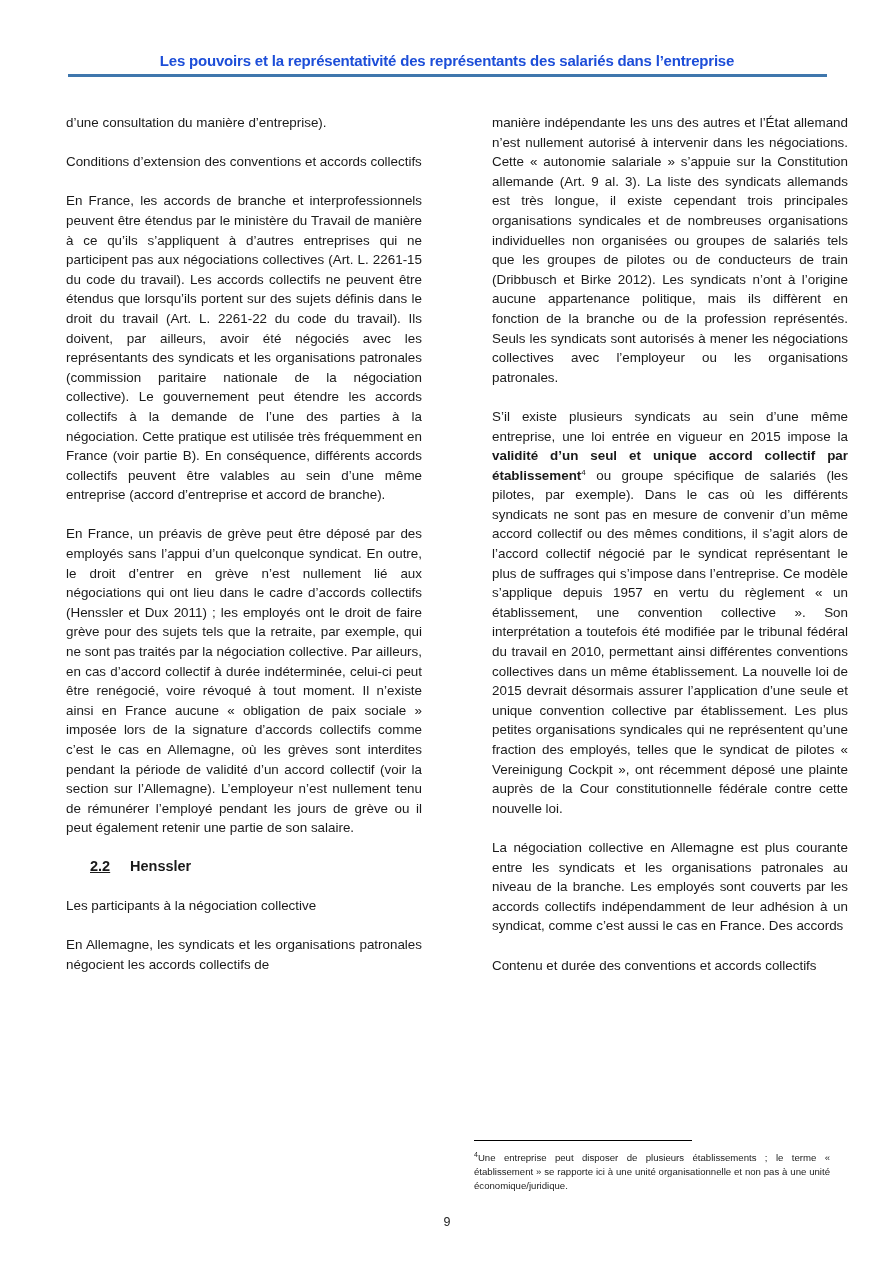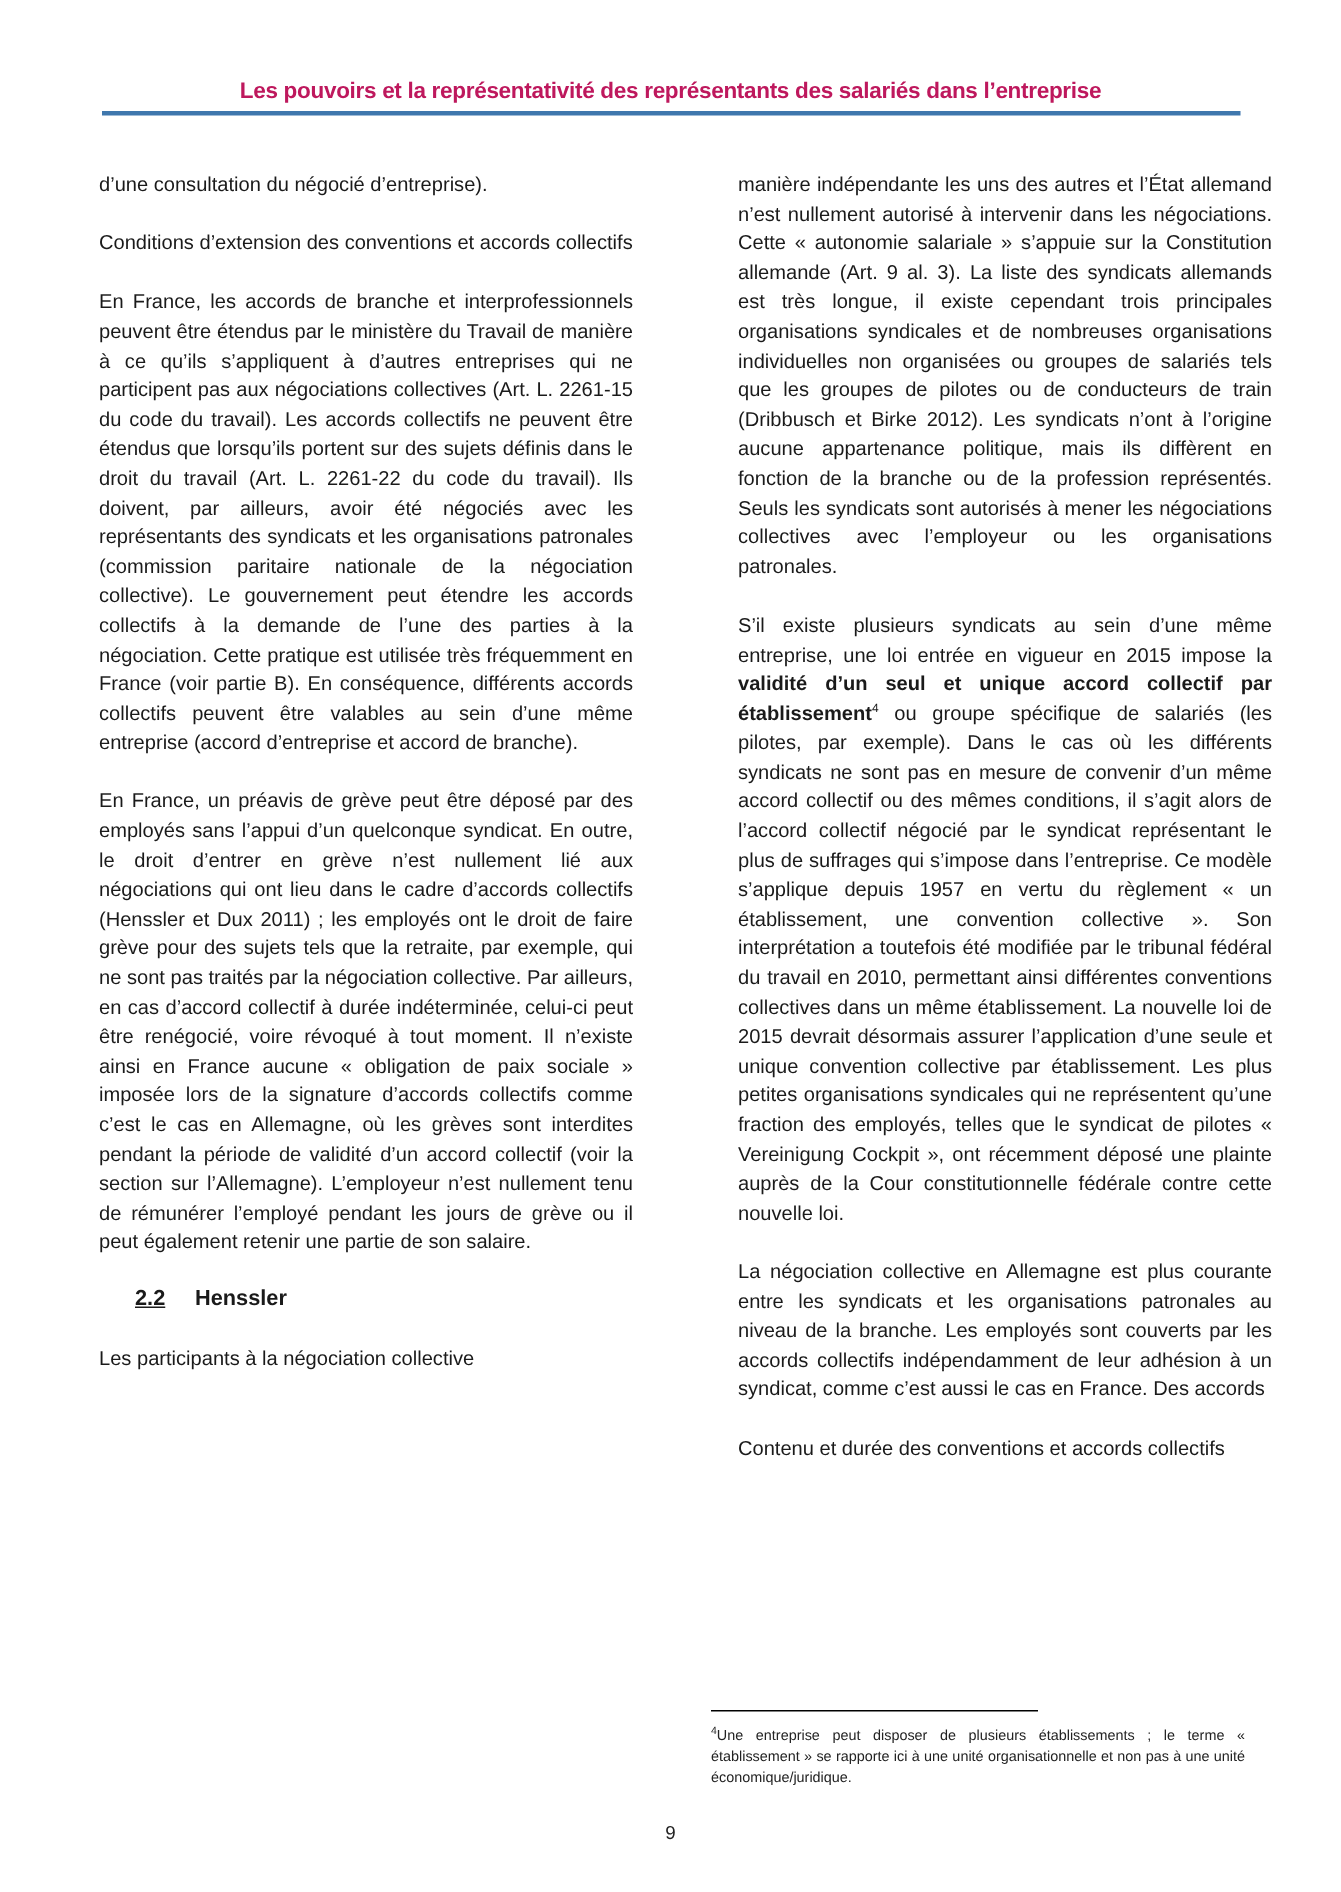--- a/index.html
+++ b/index.html
@@ -1,19 +1,19 @@
 <!DOCTYPE html>
 <html><head>
 <meta charset="utf-8">
 <style>
   html, body { margin:0; padding:0; background:#ffffff; }
   body { width:894px; height:1261px; position:relative; overflow:hidden;
          font-family:"Liberation Sans", "DejaVu Sans", sans-serif; color:#1a1a1a; }
   .header { position:absolute; left:68px; top:52px; width:758px; text-align:center;
-            font-size:15px; font-weight:bold; color:#be185d; letter-spacing:-0.2px; }
+            font-size:15px; font-weight:bold; color:#1d4ed8; letter-spacing:-0.2px; }
   .header-rule { position:absolute; left:68px; top:74px; width:759px; height:3px; background:#3f77ad; }
   .col { position:absolute; top:113px; width:356px; font-size:13.4px; line-height:19.6px; }
   .col.left { left:66px; }
   .col.right { left:492px; }
   .col p { margin:0; text-align:justify; }
   .col p.gap { margin-top:19.6px; }
   .sub { }
   .h2 { font-weight:bold; font-size:14.5px; margin-top:19px !important; padding-left:24px; }
   .h2 .num { display:inline-block; width:40px;text-decoration:underline; }
   .fn-rule { position:absolute; left:474px; top:1140px; width:218px; height:1px; background:#000; }
@@ -24,28 +24,29 @@
   .page-num { position:absolute; left:0; top:1215px; width:894px; text-align:center; font-size:12.5px; color:#222; }
   b { font-weight:bold; }
 </style>
 </head>
 <body>
 
 <div class="header">Les pouvoirs et la représentativité des représentants des salariés dans l’entreprise</div>
 <div class="header-rule"></div>
 
 <div class="col left">
-  <p>d’une consultation du négocié d’entreprise).</p>
+  <p>d’une consultation du manière d’entreprise).</p>
   <p class="gap sub">Conditions d’extension des conventions et accords collectifs</p>
   <p class="gap">En France, les accords de branche et interprofessionnels peuvent être étendus par le ministère du Travail de manière à ce qu’ils s’appliquent à d’autres entreprises qui ne participent pas aux négociations collectives (Art. L. 2261-15 du code du travail). Les accords collectifs ne peuvent être étendus que lorsqu’ils portent sur des sujets définis dans le droit du travail (Art. L. 2261-22 du code du travail). Ils doivent, par ailleurs, avoir été négociés avec les représentants des syndicats et les organisations patronales (commission paritaire nationale de la négociation collective). Le gouvernement peut étendre les accords collectifs à la demande de l’une des parties à la négociation. Cette pratique est utilisée très fréquemment en France (voir partie B). En conséquence, différents accords collectifs peuvent être valables au sein d’une même entreprise (accord d’entreprise et accord de branche).</p>
   <p class="gap">En France, un préavis de grève peut être déposé par des employés sans l’appui d’un quelconque syndicat. En outre, le droit d’entrer en grève n’est nullement lié aux négociations qui ont lieu dans le cadre d’accords collectifs (Henssler et Dux 2011) ; les employés ont le droit de faire grève pour des sujets tels que la retraite, par exemple, qui ne sont pas traités par la négociation collective. Par ailleurs, en cas d’accord collectif à durée indéterminée, celui-ci peut être renégocié, voire révoqué à tout moment. Il n’existe ainsi en France aucune « obligation de paix sociale » imposée lors de la signature d’accords collectifs comme c’est le cas en Allemagne, où les grèves sont interdites pendant la période de validité d’un accord collectif (voir la section sur l’Allemagne). L’employeur n’est nullement tenu de rémunérer l’employé pendant les jours de grève ou il peut également retenir une partie de son salaire.</p>
   <p class="h2">
     <span class="num">2.2</span><span>Henssler</span>
   </p>
   <p class="gap sub">Les participants à la négociation collective</p>
+  <p class="gap">En Allemagne, les syndicats et les organisations patronales négocient les accords collectifs de</p>
 </div>
 
 <div class="col right">
   <p>manière indépendante les uns des autres et l’État allemand n’est nullement autorisé à intervenir dans les négociations. Cette « autonomie salariale » s’appuie sur la Constitution allemande (Art. 9 al. 3). La liste des syndicats allemands est très longue, il existe cependant trois principales organisations syndicales et de nombreuses organisations individuelles non organisées ou groupes de salariés tels que les groupes de pilotes ou de conducteurs de train (Dribbusch et Birke 2012). Les syndicats n’ont à l’origine aucune appartenance politique, mais ils diffèrent en fonction de la branche ou de la profession représentés. Seuls les syndicats sont autorisés à mener les négociations collectives avec l’employeur ou les organisations patronales.</p>
   <p class="gap"><span>S’il existe plusieurs syndicats au sein d’une même entreprise, une loi entrée en vigueur en 2015 impose la </span><b>validité d’un seul et unique accord collectif par établissement</b><span class="fnref">4</span><span> ou groupe spécifique de salariés (les pilotes, par exemple). Dans le cas où les différents syndicats ne sont pas en mesure de convenir d’un même accord collectif ou des mêmes conditions, il s’agit alors de l’accord collectif négocié par le syndicat représentant le plus de suffrages qui s’impose dans l’entreprise. Ce modèle s’applique depuis 1957 en vertu du règlement « un établissement, une convention collective ». Son interprétation a toutefois été modifiée par le tribunal fédéral du travail en 2010, permettant ainsi différentes conventions collectives dans un même établissement. La nouvelle loi de 2015 devrait désormais assurer l’application d’une seule et unique convention collective par établissement. Les plus petites organisations syndicales qui ne représentent qu’une fraction des employés, telles que le syndicat de pilotes « Vereinigung Cockpit », ont récemment déposé une plainte auprès de la Cour constitutionnelle fédérale contre cette nouvelle loi.</span></p>
   <p class="gap">La négociation collective en Allemagne est plus courante entre les syndicats et les organisations patronales au niveau de la branche. Les employés sont couverts par les accords collectifs indépendamment de leur adhésion à un syndicat, comme c’est aussi le cas en France. Des accords</p>
   <p class="gap sub">Contenu et durée des conventions et accords collectifs</p>
 </div>
 
 <div class="fn-rule"></div>

